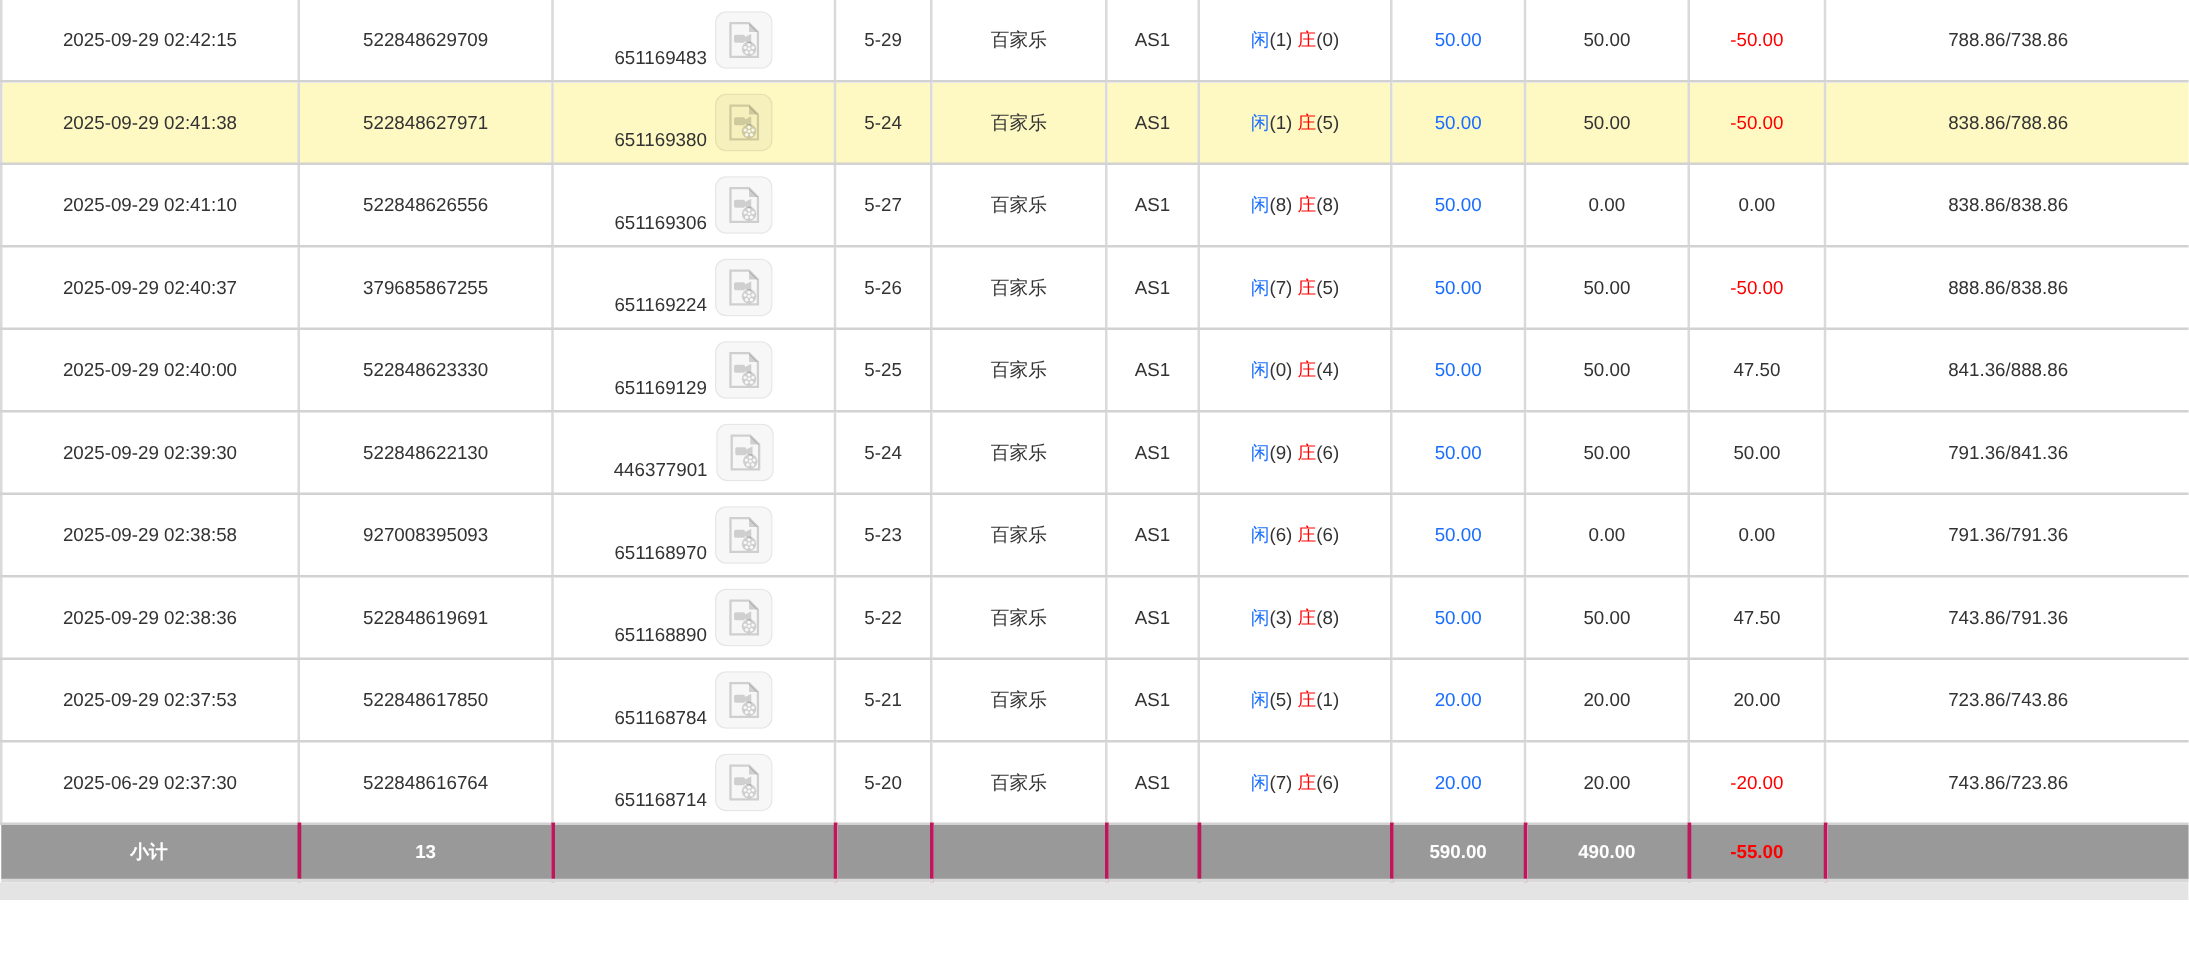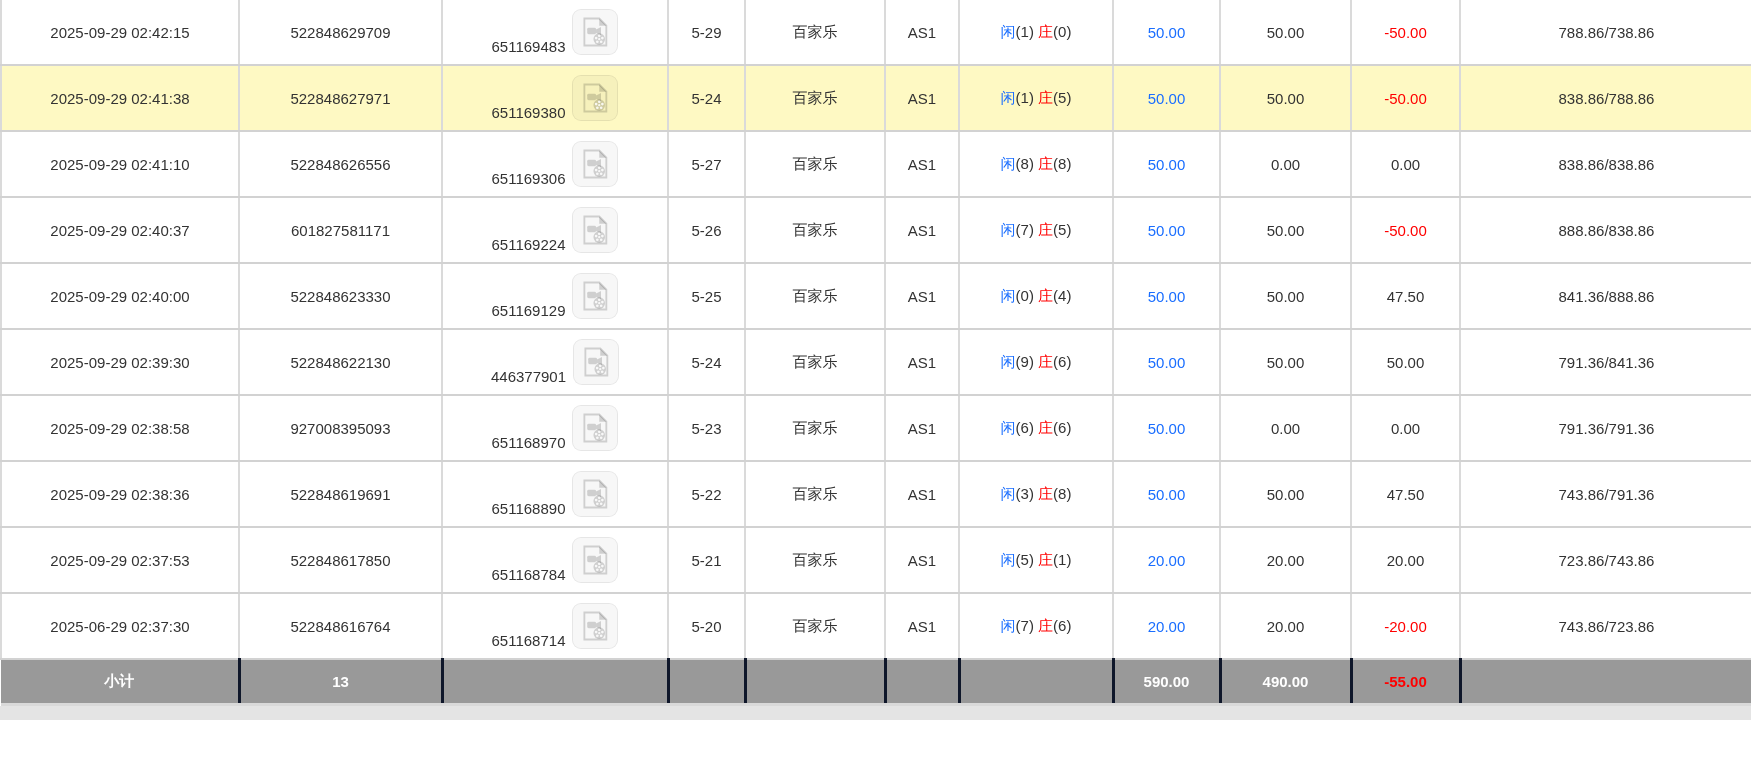--- a/index.html
+++ b/index.html
@@ -26,21 +26,21 @@
   .video-btn{
     width:46px;height:46px;border-radius:9px;
     border:1px solid rgba(0,0,0,0.07);
     background:rgba(0,0,0,0.033);
     display:inline-flex;align-items:center;justify-content:center;
     cursor:pointer;color:rgba(0,0,0,0.16);padding:0;
   }
   .video-btn svg{display:block;}
   .summary-row td{
     height:43px;background:#999999;color:#ffffff;font-weight:bold;
-    border-right:3px solid #0f172a;border-bottom:3px solid #d9d9d9;border-left:none;
+    border-right:3px solid #be185d;border-bottom:3px solid #d9d9d9;border-left:none;
   }
   .summary-row td:last-child{border-right:none;}
   .bottom-strip{width:1751px;height:14px;background:#e4e4e4;}
 </style>
 </head>
 <body>
 
 <div class="page">
   <table>
     <colgroup>
@@ -151,21 +151,21 @@
     <td>AS1</td>
     <td><span class="blue">闲</span><span>(8)</span> <span class="red">庄</span><span>(8)</span></td>
     <td><span class="bet-link">50.00</span></td>
     <td>0.00</td>
     <td><span>0.00</span></td>
     <td>838.86/838.86</td>
   </tr>
 
   <tr class="data-row">
     <td>2025-09-29 02:40:37</td>
-    <td>601827581171</td>
+    <td>379685867255</td>
     <td>
       <div class="rid">
         <span>651169224</span>
         <button class="video-btn">
           <svg width="34" height="36" viewBox="0 0 48 48">
             <path d="M9 5 h21 l10 10 v28 h-31 z" fill="none" stroke="currentColor" stroke-width="2.6"></path>
             <path d="M30 5 l10 10 h-10 z" fill="currentColor"></path>
             <rect x="13" y="18" width="12.5" height="9" rx="2" fill="currentColor"></rect>
             <path d="M25.5 20.5 l7 -3.5 v12 l-7 -3.5 z" fill="currentColor"></path>
             <circle cx="30" cy="34" r="8.2" fill="currentColor"></circle>

